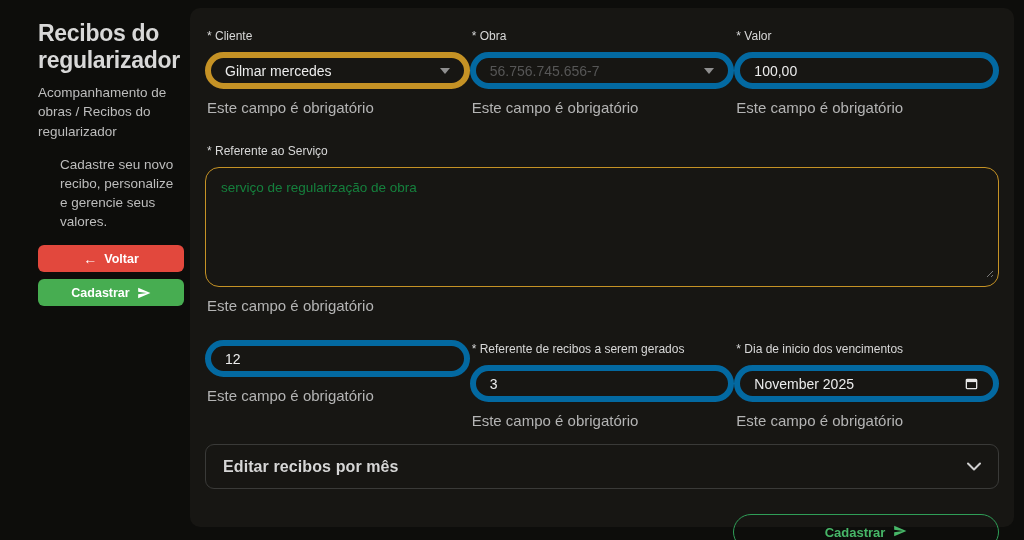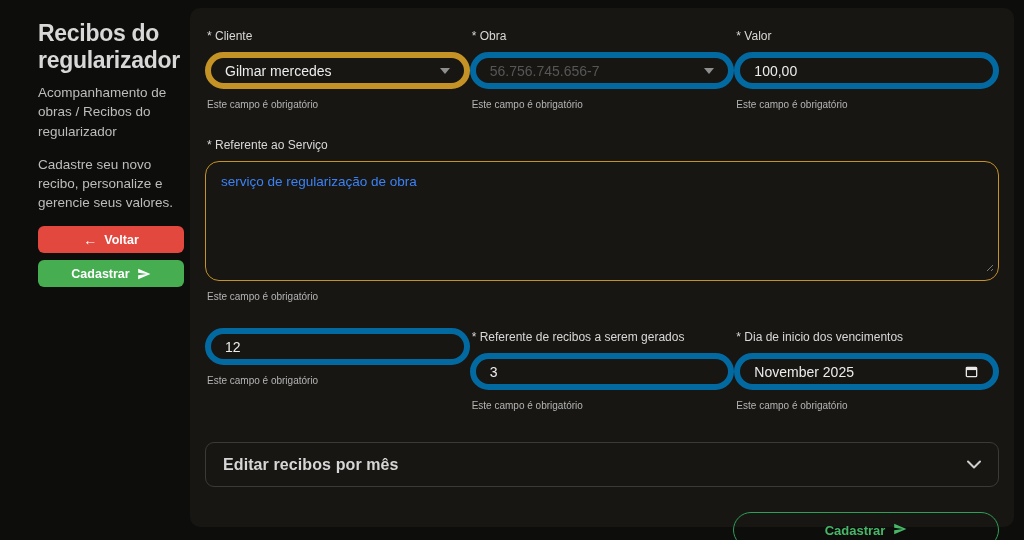--- a/index.html
+++ b/index.html
@@ -17,21 +17,21 @@
     padding:20px 22px;
   }
   .sidebar h1 {
     font-size:23px; font-weight:bold; color:#d8d8d8;
     line-height:1.18; letter-spacing:-0.3px;
   }
   .sidebar .breadcrumb {
     margin-top:9px; font-size:13.5px; color:#bdbdbd; line-height:1.42;
   }
   .sidebar .desc {
-    margin-top:14px; font-size:13.5px; color:#bdbdbd; line-height:1.42;
+    margin-top:14px; font-size:13.5px; color:#bdbdbd; line-height:1.42;margin-left:22px;
   }
   .side-btn {
     margin-top:14px; width:146px; height:27px; border:none; border-radius:6px;
     display:flex; align-items:center; justify-content:center; gap:7px;
     color:#fff; font-size:12.5px; font-weight:bold; cursor:pointer;
     font-family:"Liberation Sans", sans-serif;
   }
   .side-btn + .side-btn { margin-top:7px; }
   .side-btn .arrow { font-size:14px; font-weight:bold; line-height:1; }
   .side-btn svg { display:block; }
@@ -50,35 +50,35 @@
     background:transparent; display:flex; align-items:center;
     padding:0 14px; font-size:14px; color:#ececec;
     font-family:"Liberation Sans", sans-serif; width:100%;
     justify-content:space-between; cursor:pointer;
   }
   input.control { cursor:text; outline:none; justify-content:flex-start; }
   .control.gold { border-color:#c59225; }
   .control .val { overflow:hidden; text-overflow:ellipsis; white-space:nowrap; }
   .control .val.dim { color:#565656; }
   .caret { color:#8f8f8f; flex:0 0 auto; margin-left:8px; display:flex; align-items:center; }
-  .helper { font-size:10px; color:#b4b4b4; padding:10px 0 0 2px; }
+  .helper { font-size:15px; color:#b4b4b4; padding:10px 0 0 2px; }
 
   .section-gap { height:26px; }
 
   .ta-wrap { position:relative; }
   textarea.bigtext {
     width:100%; height:120px; resize:none;
     background:transparent; border:1px solid #c59225; border-radius:14px;
-    padding:12px 15px; font-size:13.5px; color:#3b82f6;
+    padding:12px 15px; font-size:13.5px; color:#15803d;
     font-family:"Liberation Sans", sans-serif; outline:none; display:block;
   }
   .resize-grip { position:absolute; right:5px; bottom:5px; opacity:.75; }
 
   .accordion {
-    margin-top:31px; height:45px; border:1px solid #3a3a38; border-radius:9px;
+    margin-top:15px; height:45px; border:1px solid #3a3a38; border-radius:9px;
     display:flex; align-items:center; justify-content:space-between;
     padding:0 17px; cursor:pointer; background:transparent; width:100%;
     font-family:"Liberation Sans", sans-serif;
   }
   .accordion .acc-label { font-size:16px; color:#d6d6d6; font-weight:bold; letter-spacing:.1px; }
 
   .submit-row { margin-top:25px; display:flex; justify-content:flex-end; }
   .submit-btn {
     width:266px; height:36px; border-radius:18px;
     border:1px solid #2f9e57; background:transparent;

